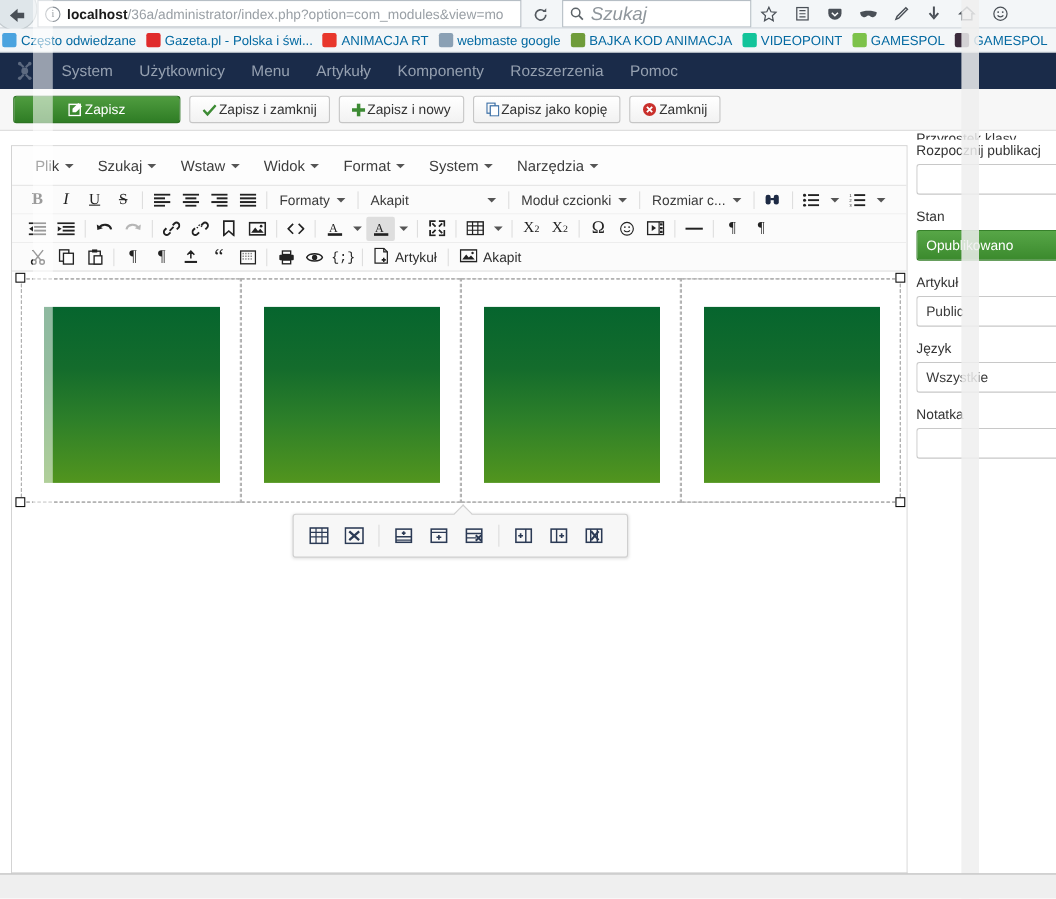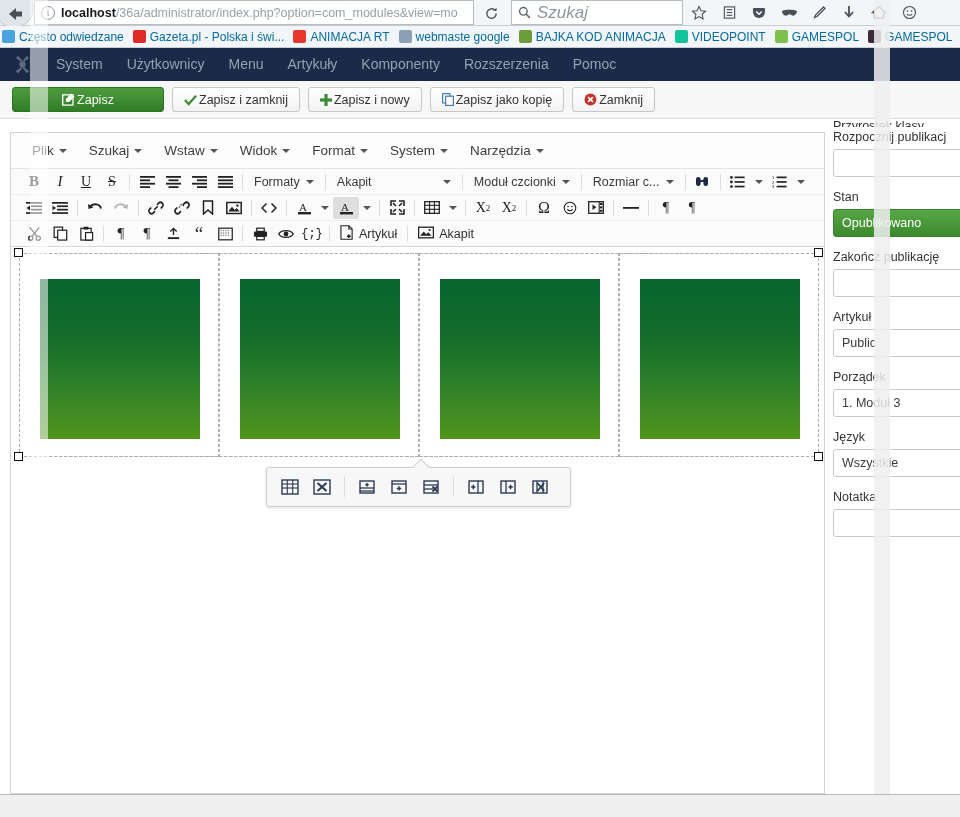--- a/index.html
+++ b/index.html
@@ -809,30 +809,22 @@
     <div id="side-fields">
         <div class="side-field">
           <div class="side-label">Rozpocznij publikacj</div>
           <div class="side-input"></div>
         </div>
         <div class="side-field">
           <div class="side-label">Stan</div>
           <div class="side-input green">Opublikowano</div>
         </div>
         <div class="side-field">
-          <div class="side-label">Zakończ publikację</div>
-          <div class="side-input"></div>
-        </div>
-        <div class="side-field">
           <div class="side-label">Artykuł</div>
           <div class="side-input">Public</div>
-        </div>
-        <div class="side-field">
-          <div class="side-label">Porządek</div>
-          <div class="side-input">1. Moduł 3</div>
         </div>
         <div class="side-field">
           <div class="side-label">Język</div>
           <div class="side-input">Wszystkie</div>
         </div>
         <div class="side-field">
           <div class="side-label">Notatka</div>
           <div class="side-input"></div>
         </div>
       </div>

